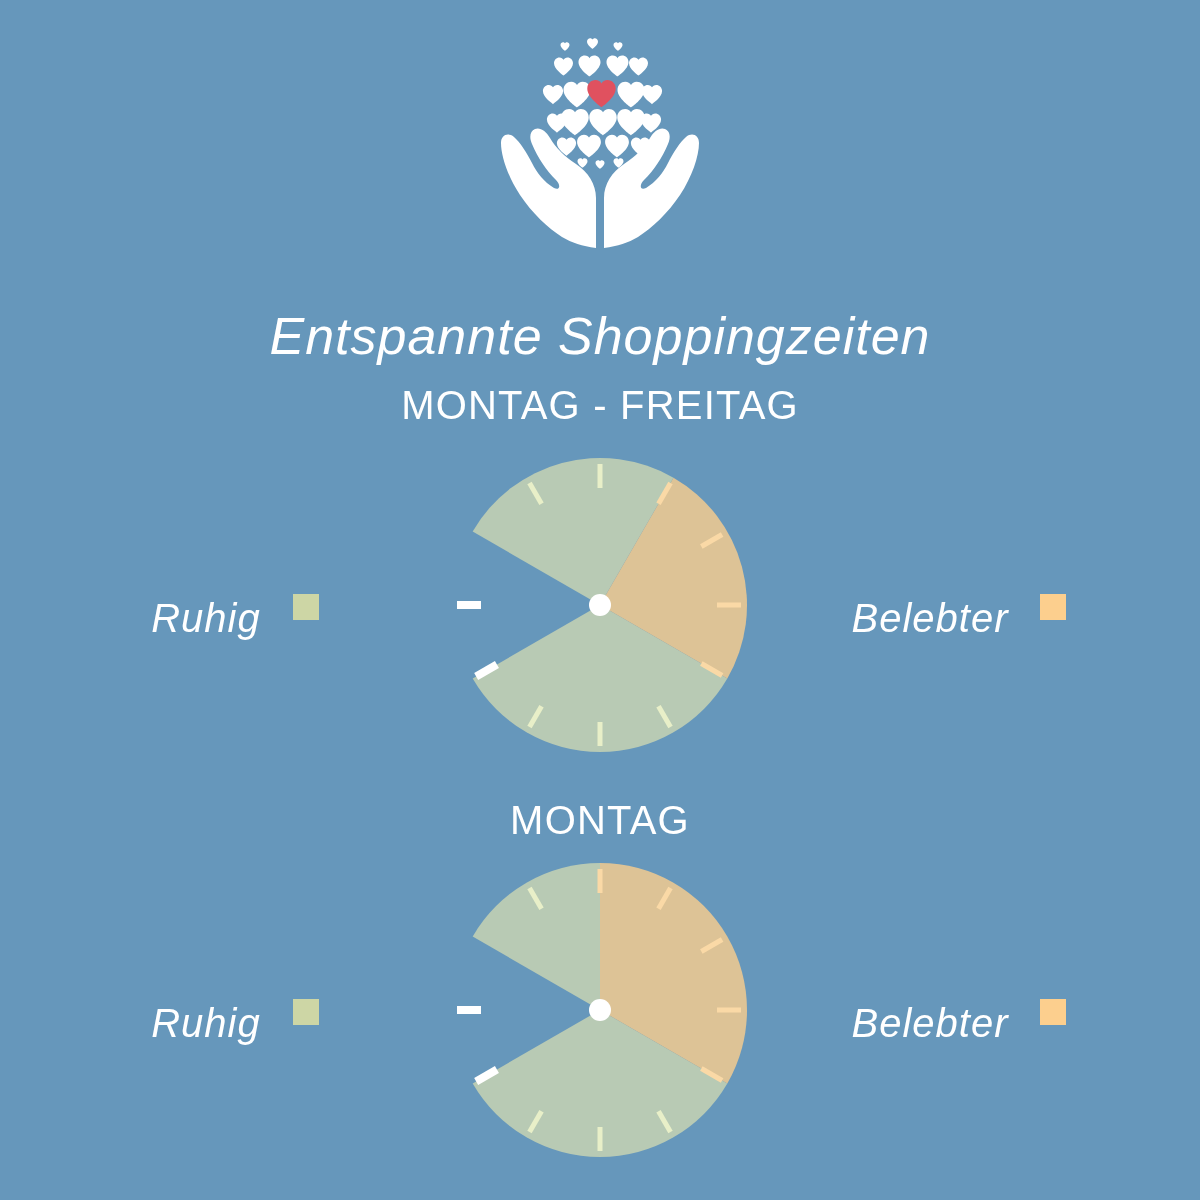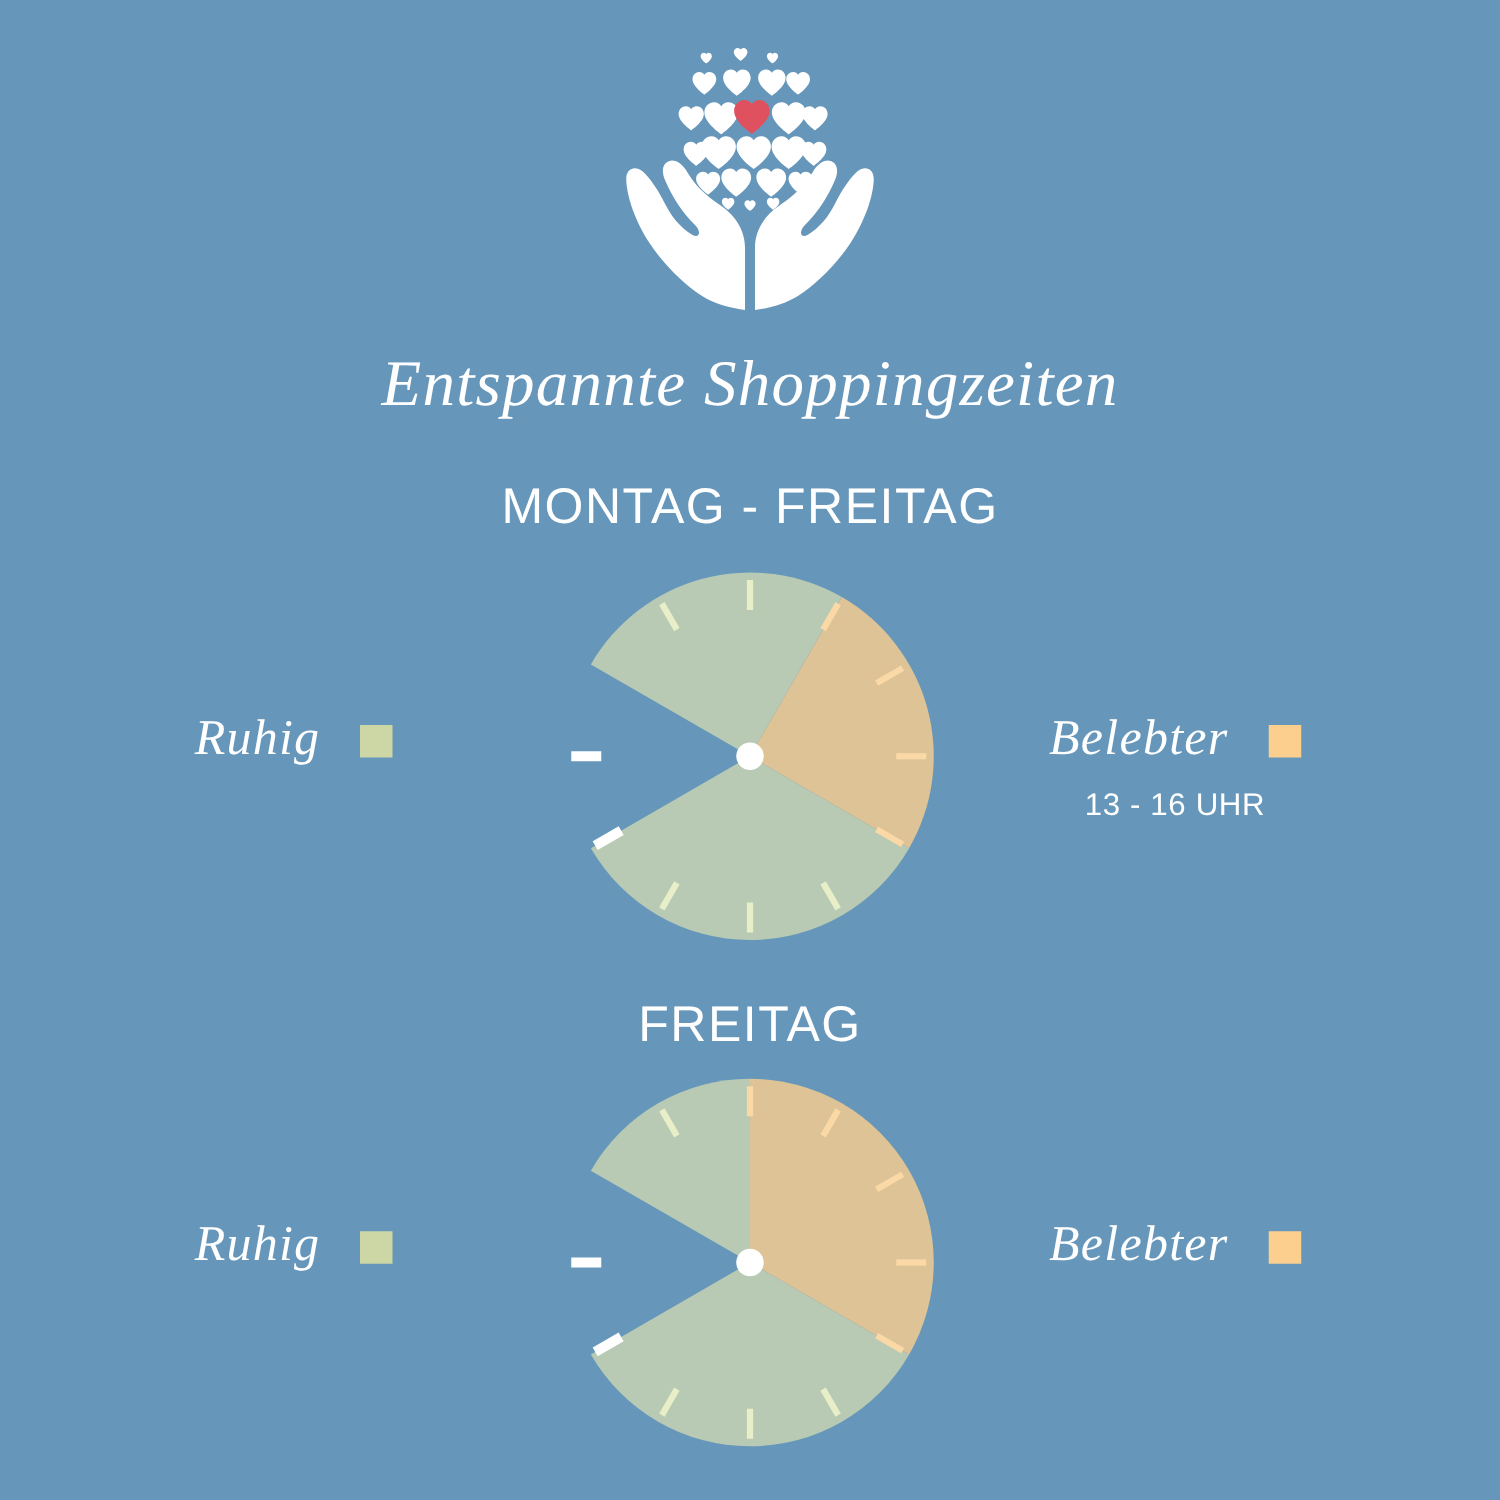--- a/index.html
+++ b/index.html
@@ -15,25 +15,26 @@
 
   
   .logo-wrap {
     position:absolute; left:0; top:32px; width:1200px;
     display:flex; justify-content:center; align-items:flex-start;
   }
   .logo { width:200px; height:218px; display:block; }
 
   
   .script {
-    font-family:Liberation Serif, serif;
+    font-family:Liberation Sans, sans-serif;
     font-style:italic;
     font-weight:400;
     color:#ffffff;
     letter-spacing:1px;
+    margin-top:28px;
   }
   .headline {
     position:absolute; left:0; top:272px; width:1200px;
     text-align:center;
     font-size:52px;
     line-height:72px;
     white-space:nowrap;
   }
 
   
@@ -47,21 +48,21 @@
   
   .section { position:absolute; left:0; width:1200px; }
   #section-1 { top:455px; height:320px; }
   #section-2 { top:860px; height:320px; }
 
   
   .legend {
     position:absolute; width:420px; text-align:center;
   }
   .legend.left  { left:25px; }
-  .legend.right { left:730px; }
+  .legend.right { left:749px; }
 
   .legend-head {
     display:flex; align-items:center; justify-content:center; gap:32px;
     white-space:nowrap;
   }
   .legend-name { font-size:40px; line-height:56px; }
   .swatch { width:26px; height:26px; display:inline-block; flex:0 0 auto; margin-top:6px; }
   .legend-hours {
     margin-top:12px;
     color:#ffffff; font-size:25px; letter-spacing:0.5px; white-space:nowrap;
@@ -151,21 +152,20 @@
         <span class="legend-name script">Ruhig</span>
         <span class="swatch" style="background:#cdd6a5"></span>
       </div>
     </div>
 
     <div class="legend right" id="legend-1-right">
       <div class="legend-head">
         <span class="legend-name script">Belebter</span>
         <span class="swatch" style="background:#fccf8e"></span>
       </div>
-      <div class="legend-hours">13 - 16 UHR</div>
     </div>
 
     <div class="clock-wrap">
       <svg class="clock" viewBox="0 0 300 300">
           <path d="M 150 150 L 22.69 76.50 A 147 147 0 0 1 223.50 22.69 Z" fill="#b8cab4"></path>
           <path d="M 150 150 L 277.31 223.50 A 147 147 0 0 1 22.69 223.50 Z" fill="#b8cab4"></path>
           <path d="M 150 150 L 223.50 22.69 A 147 147 0 0 1 277.31 223.50 Z" fill="#ddc396"></path>
           <line x1="91.50" y1="48.68" x2="79.50" y2="27.89" stroke="#e8efc8" stroke-width="5" stroke-linecap="butt"></line>
           <line x1="150.00" y1="33.00" x2="150.00" y2="9.00" stroke="#e8efc8" stroke-width="5" stroke-linecap="butt"></line>
           <line x1="208.50" y1="48.68" x2="220.50" y2="27.89" stroke="#fad9a6" stroke-width="5" stroke-linecap="butt"></line>
@@ -175,21 +175,21 @@
           <line x1="208.50" y1="251.32" x2="220.50" y2="272.11" stroke="#e8efc8" stroke-width="5" stroke-linecap="butt"></line>
           <line x1="150.00" y1="267.00" x2="150.00" y2="291.00" stroke="#e8efc8" stroke-width="5" stroke-linecap="butt"></line>
           <line x1="91.50" y1="251.32" x2="79.50" y2="272.11" stroke="#e8efc8" stroke-width="5" stroke-linecap="butt"></line>
           <line x1="31.00" y1="150.00" x2="7.00" y2="150.00" stroke="#ffffff" stroke-width="8" stroke-linecap="butt"></line>
           <line x1="46.94" y1="209.50" x2="26.16" y2="221.50" stroke="#ffffff" stroke-width="8" stroke-linecap="butt"></line>
           <circle cx="150" cy="150" r="11" fill="#ffffff"></circle>
         </svg>
     </div>
   </div>
 
-  <div class="day-title" id="day-title-2">FREITAG</div>
+  <div class="day-title" id="day-title-2">MONTAG</div>
 
   <div class="section" id="section-2">
 
     <div class="legend left" id="legend-2-left">
       <div class="legend-head">
         <span class="legend-name script">Ruhig</span>
         <span class="swatch" style="background:#cdd6a5"></span>
       </div>
     </div>
 

